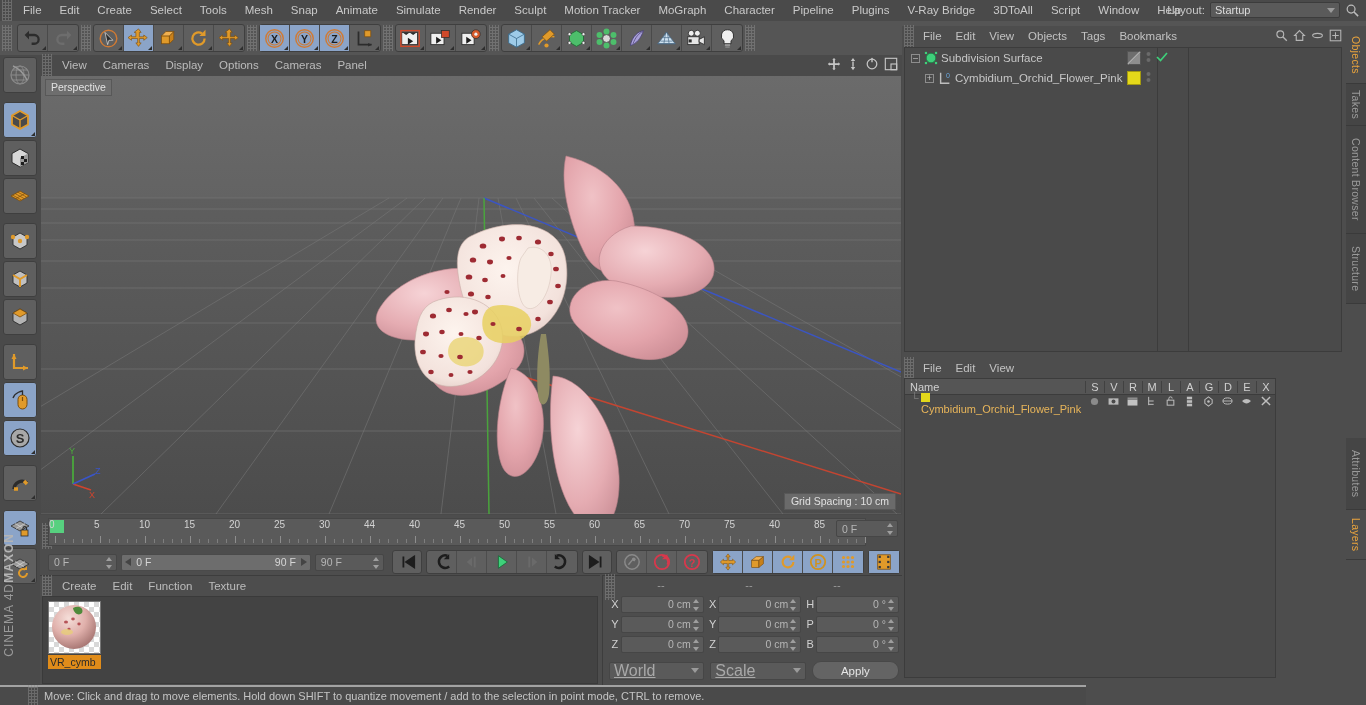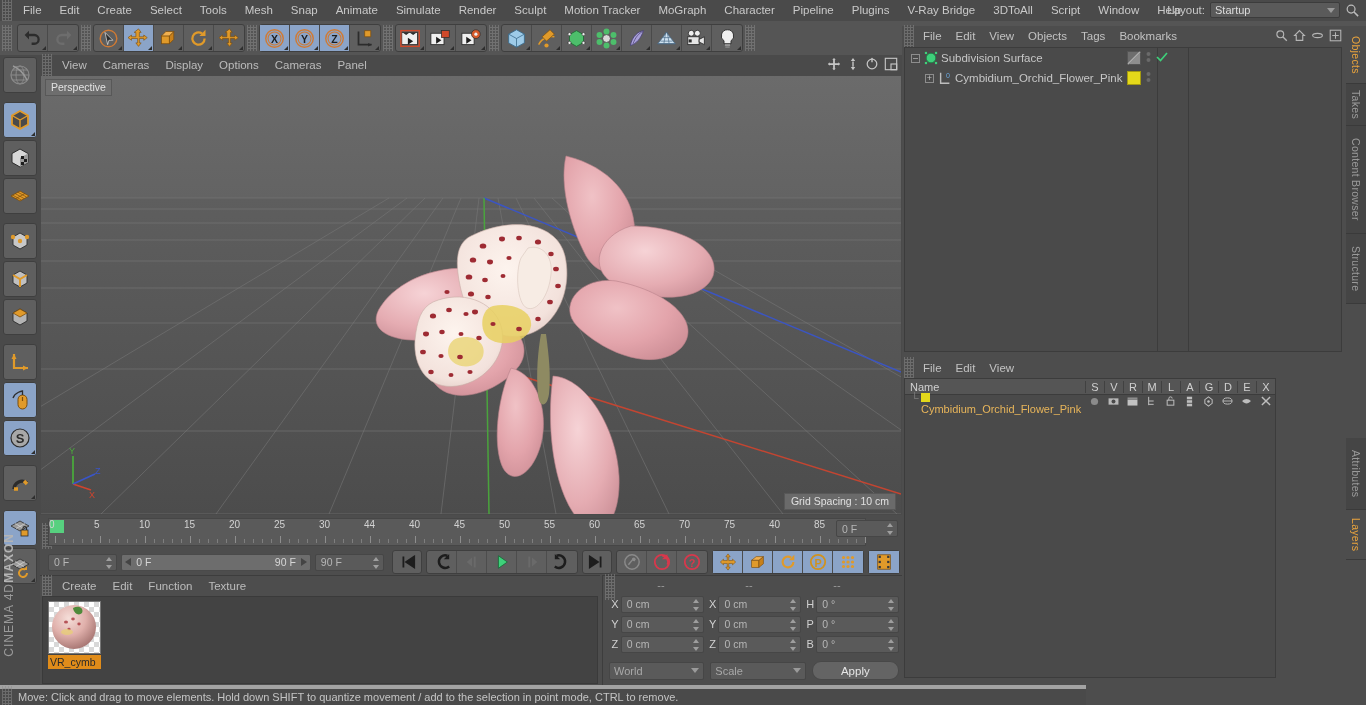--- a/index.html
+++ b/index.html
@@ -98,24 +98,24 @@
   .matname { position:absolute; left:5px; top:58px; width:53px; background:#e08c1a; color:#2a2a2a;
     font-size:10.5px; padding:1px 2px; overflow:hidden; white-space:nowrap; }
 
   
   .coordwrap { position:absolute; left:602px; top:575px; width:300px; height:110px; background:#4d4d4d;
     border-top:1px solid #3d3d3d; border-left:1px solid #3d3d3d; }
   .coordhdr { height:18px; display:flex; align-items:center; color:#9d9d9d; font-size:11px; }
   .coordhdr .cc { width:88px; text-align:center; }
   .crow { display:flex; align-items:center; gap:0; height:20px; margin-bottom:0; }
   .clbl { width:12px; text-align:center; color:#d0d0d0; font-size:11px; }
-  .cfield { width:84px; margin-right:3px; }
+  .cfield { width:84px; margin-right:3px;justify-content:flex-end; }
   .coordfoot { position:absolute; left:6px; bottom:5px; width:290px; display:flex; gap:6px; align-items:center; }
   .combo { height:18px; background:#5a5a5a; border:1px solid #464646; border-radius:2px;
-    display:flex; align-items:center; padding:0 4px; color:#a8a8a8; font-size:11px; }
+    display:flex; align-items:center; padding:0 4px; color:#a8a8a8; font-size:16px;text-decoration:underline; }
   .applybtn { width:88px; height:19px; background:#646464; border:1px solid #484848; border-radius:9px;
     display:flex; align-items:center; justify-content:center; color:#e6e6e6; font-size:11.5px; }
 
   
   .objwrap { position:absolute; left:902px; top:26px; width:444px; height:330px; background:#4d4d4d; }
   .omhdr { height:20px; display:flex; align-items:center; background:#4d4d4d; position:relative; }
   .omhdr .mi { padding:0 7px; color:#c2c2c2; font-size:11.5px; }
   .omicons { position:absolute; right:4px; top:3px; display:flex; gap:5px; align-items:center; }
   .omlist { position:absolute; left:2px; top:21px; width:438px; height:305px; background:#4a4a4a; border:1px solid #3c3c3c; }
   .orow { height:20px; display:flex; align-items:center; position:relative; font-size:11.5px; }
@@ -135,21 +135,21 @@
   .layrow { height:15px; display:flex; align-items:center; font-size:11px; }
 
   .rtabs { position:absolute; right:0; top:26px; width:20px; height:470px; }
   .rtab { width:20px; background:#454545; color:#9b9b9b; border-bottom:1px solid #3a3a3a;
     display:flex; align-items:center; justify-content:center; }
   .rtab span { writing-mode:vertical-rl; font-size:10.5px; letter-spacing:.3px; padding:4px 0; }
   .rtab.on { background:#4d4d4d; color:#e8a33d; }
 
   
   .statusbar { position:absolute; left:0; bottom:0; width:1086px; height:20px; background:#4a4a4a;
-    display:flex; align-items:center; border-top:4px solid #a3a3a3; }
+    display:flex; align-items:center; border-top:2px solid #a3a3a3;padding-left:26px; }
   .statusbar .txt { color:#c4c4c4; font-size:11px; padding-left:4px; }
 </style>
 </head>
 <body>
 
 <div class="app">
 
   <div class="menubar">
     <span class="grip"></span>
     <div id="menu-items" style="display:flex;">

